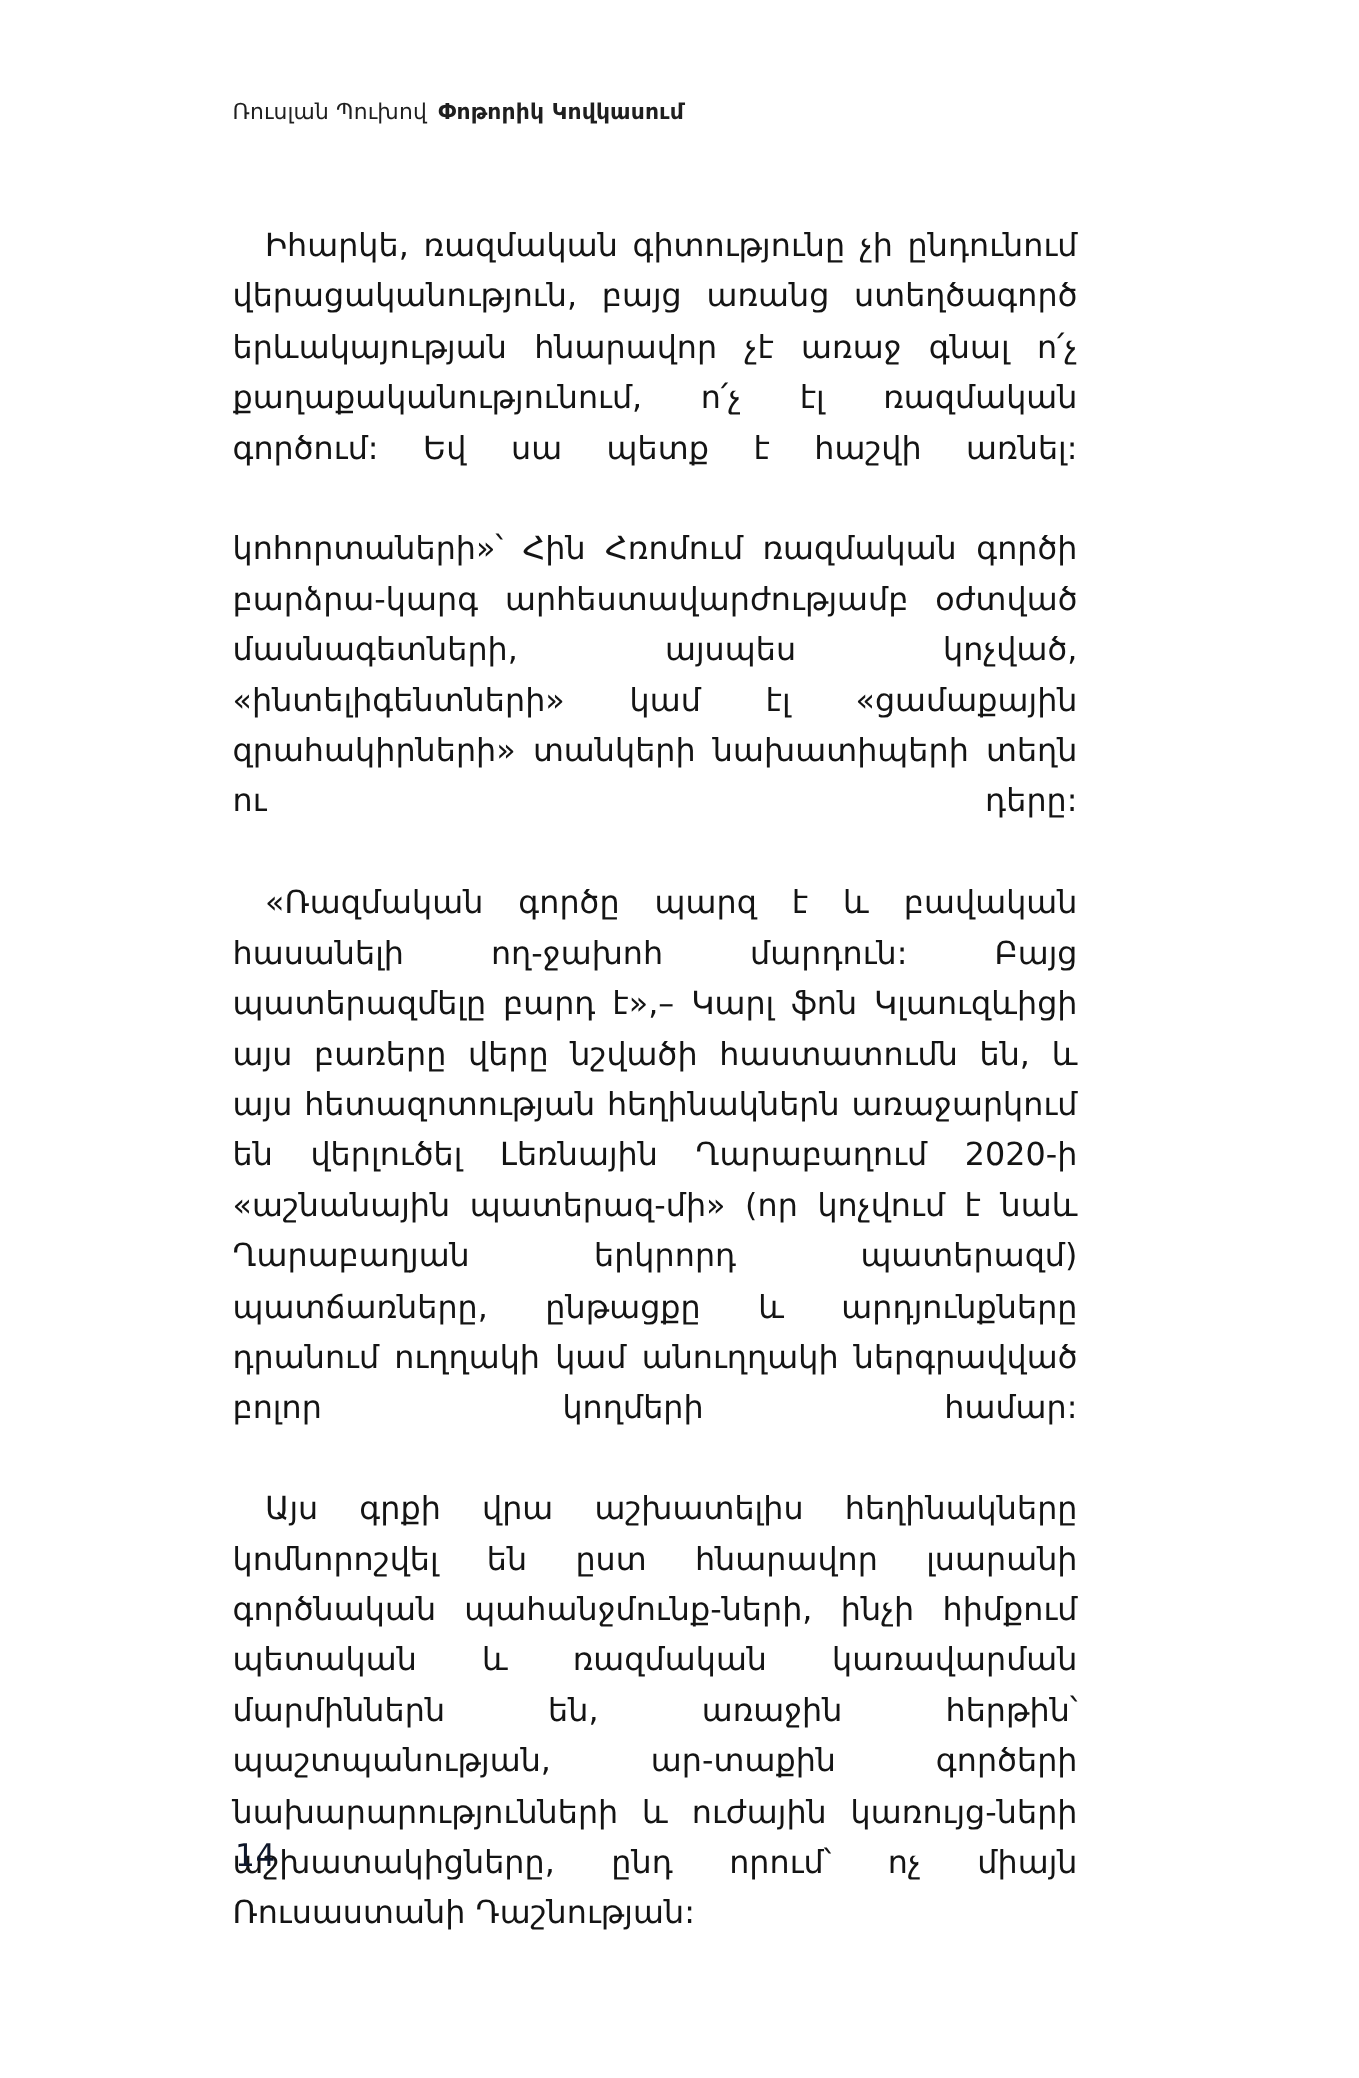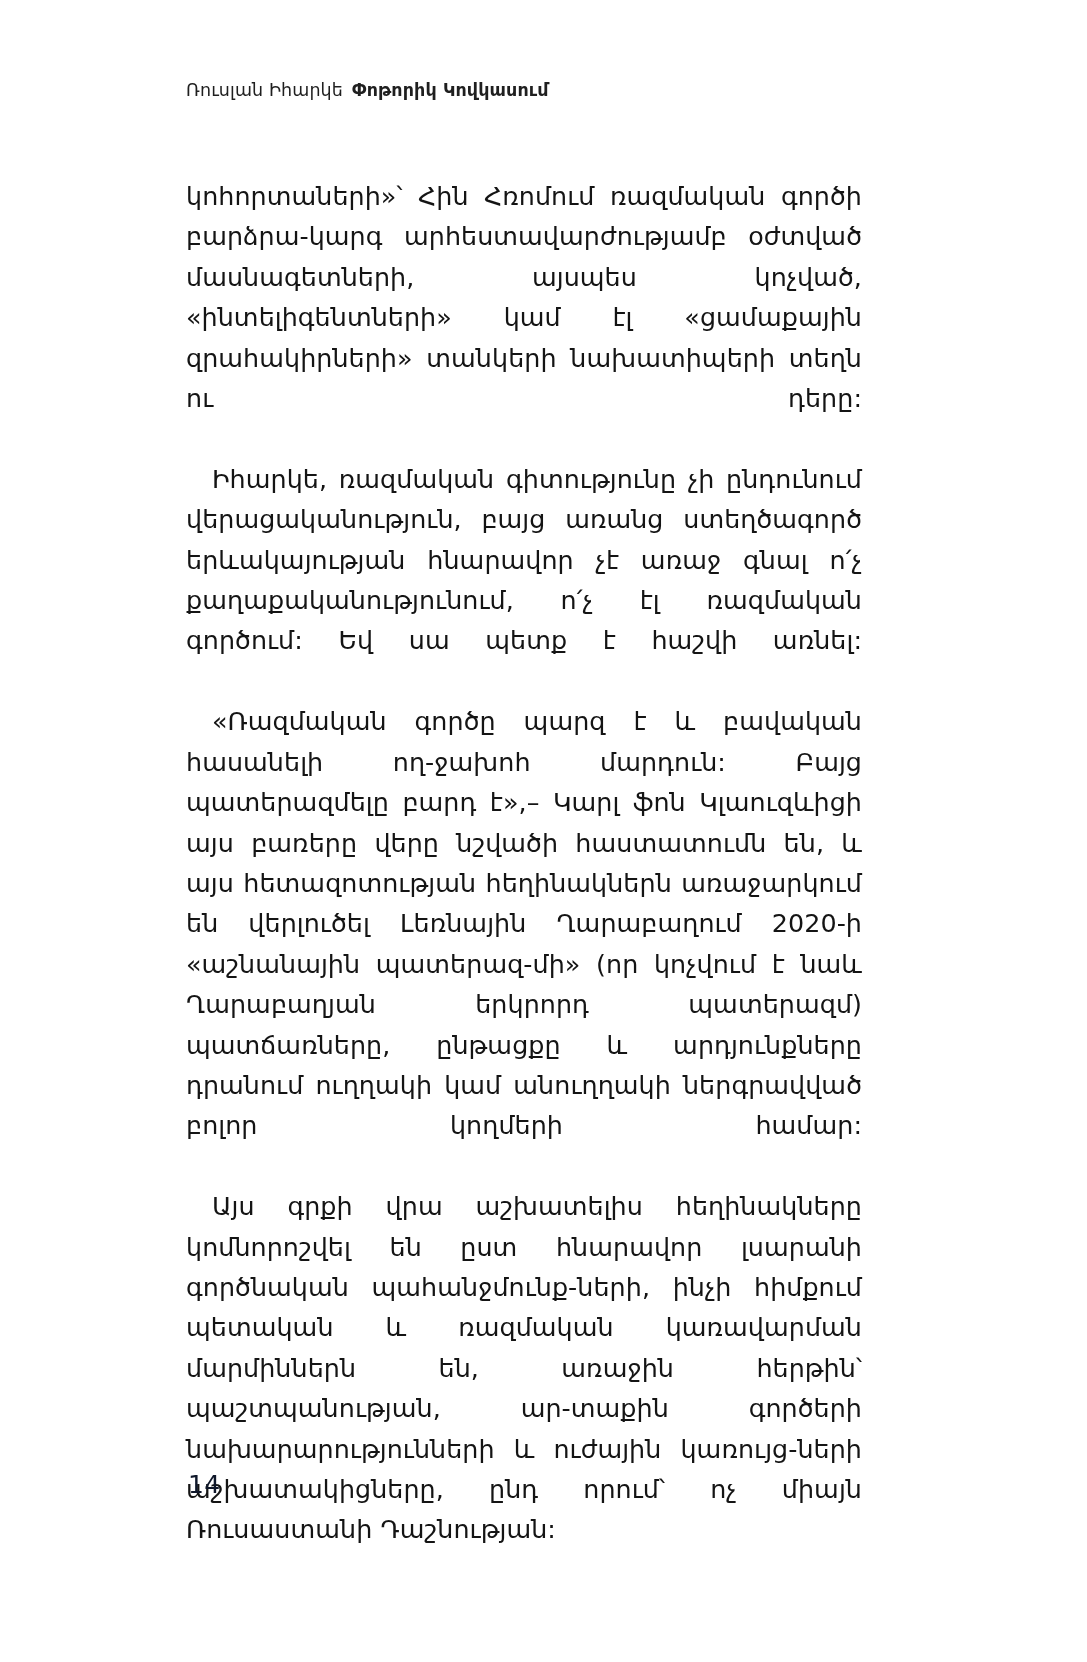--- a/index.html
+++ b/index.html
@@ -89,25 +89,25 @@
     color: #0f172a;
     letter-spacing: 0.4px;
   }
 </style>
 </head>
 <body>
 
 <div class="page">
 
   <div class="running-header">
-    <span class="author">Ռուսլան Իհարկե</span><span class="sep"></span><span class="title">Փոթորիկ Կովկասում</span>
+    <span class="author">Ռուսլան Պուխով</span><span class="sep"></span><span class="title">Փոթորիկ Կովկասում</span>
   </div>
 
   <div class="text-block">
+    <p class="para indent">Իհարկե, ռազմական գիտությունը չի ընդունում վերացականություն, բայց առանց ստեղծագործ երևակայության հնարավոր չէ առաջ գնալ ո՛չ քաղաքականությունում, ո՛չ էլ ռազմական գործում: Եվ սա պետք է հաշվի առնել:</p>
     <p class="para">կոհորտաների»՝ Հին Հռոմում ռազմական գործի բարձրա-կարգ արհեստավարժությամբ օժտված մասնագետների, այսպես կոչված, «ինտելիգենտների» կամ էլ «ցամաքային զրահակիրների» տանկերի նախատիպերի տեղն ու դերը:</p>
-    <p class="para indent">Իհարկե, ռազմական գիտությունը չի ընդունում վերացականություն, բայց առանց ստեղծագործ երևակայության հնարավոր չէ առաջ գնալ ո՛չ քաղաքականությունում, ո՛չ էլ ռազմական գործում: Եվ սա պետք է հաշվի առնել:</p>
     <p class="para indent">«Ռազմական գործը պարզ է և բավական հասանելի ող-ջախոհ մարդուն: Բայց պատերազմելը բարդ է»,– Կարլ ֆոն Կլաուզևիցի այս բառերը վերը նշվածի հաստատումն են, և այս հետազոտության հեղինակներն առաջարկում են վերլուծել Լեռնային Ղարաբաղում 2020-ի «աշնանային պատերազ-մի» (որ կոչվում է նաև Ղարաբաղյան երկրորդ պատերազմ) պատճառները, ընթացքը և արդյունքները դրանում ուղղակի կամ անուղղակի ներգրավված բոլոր կողմերի համար:</p>
     <p class="para indent no-stretch">Այս գրքի վրա աշխատելիս հեղինակները կոմնորոշվել են ըստ հնարավոր լսարանի գործնական պահանջմունք-ների, ինչի հիմքում պետական և ռազմական կառավարման մարմիններն են, առաջին հերթին՝ պաշտպանության, ար-տաքին գործերի նախարարությունների և ուժային կառույց-ների աշխատակիցները, ընդ որում՝ ոչ միայն Ռուսաստանի Դաշնության:</p>
   </div>
 
   <div class="folio">14</div>
 
 </div>
 
 </body></html>

